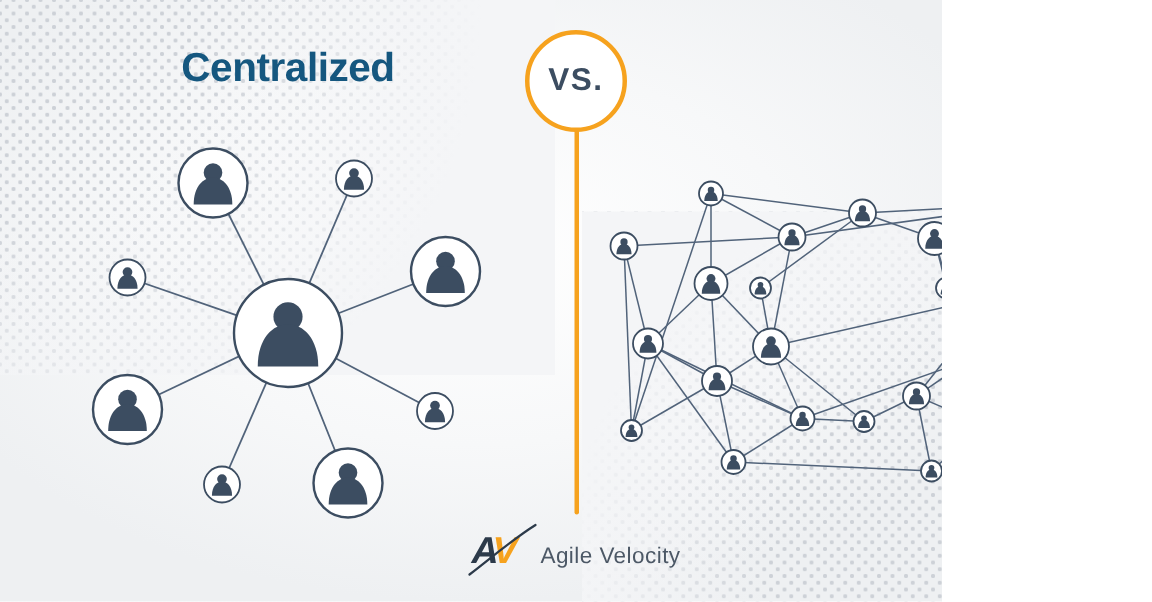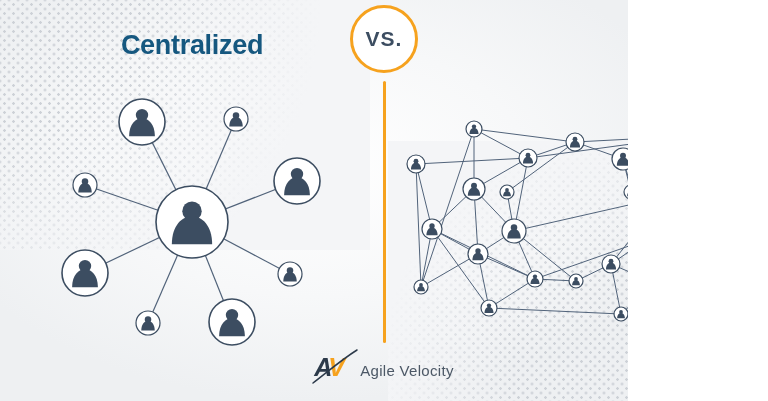--- a/index.html
+++ b/index.html
@@ -45,21 +45,21 @@
   .title.left{left:0;width:384px;}
   .title.right{left:384px;width:384px;}
   
   .divider{
     position:absolute;z-index:2;
     left:383px;top:81px;width:3px;height:262px;
     background:var(--accent-orange);border-radius:2px;
   }
   .vs-badge{
     position:absolute;z-index:3;
-    left:350px;top:5px;width:62px;height:62px;
+    left:350px;top:20px;width:62px;height:62px;
     background:#ffffff;border:3px solid var(--accent-orange);
     border-radius:50%;
     display:flex;align-items:center;justify-content:center;
   }
   .vs-badge span{
     font-size:21px;font-weight:800;letter-spacing:1px;
     color:var(--icon-slate);
   }
   
   svg.networks{position:absolute;left:0;top:0;z-index:1;}

